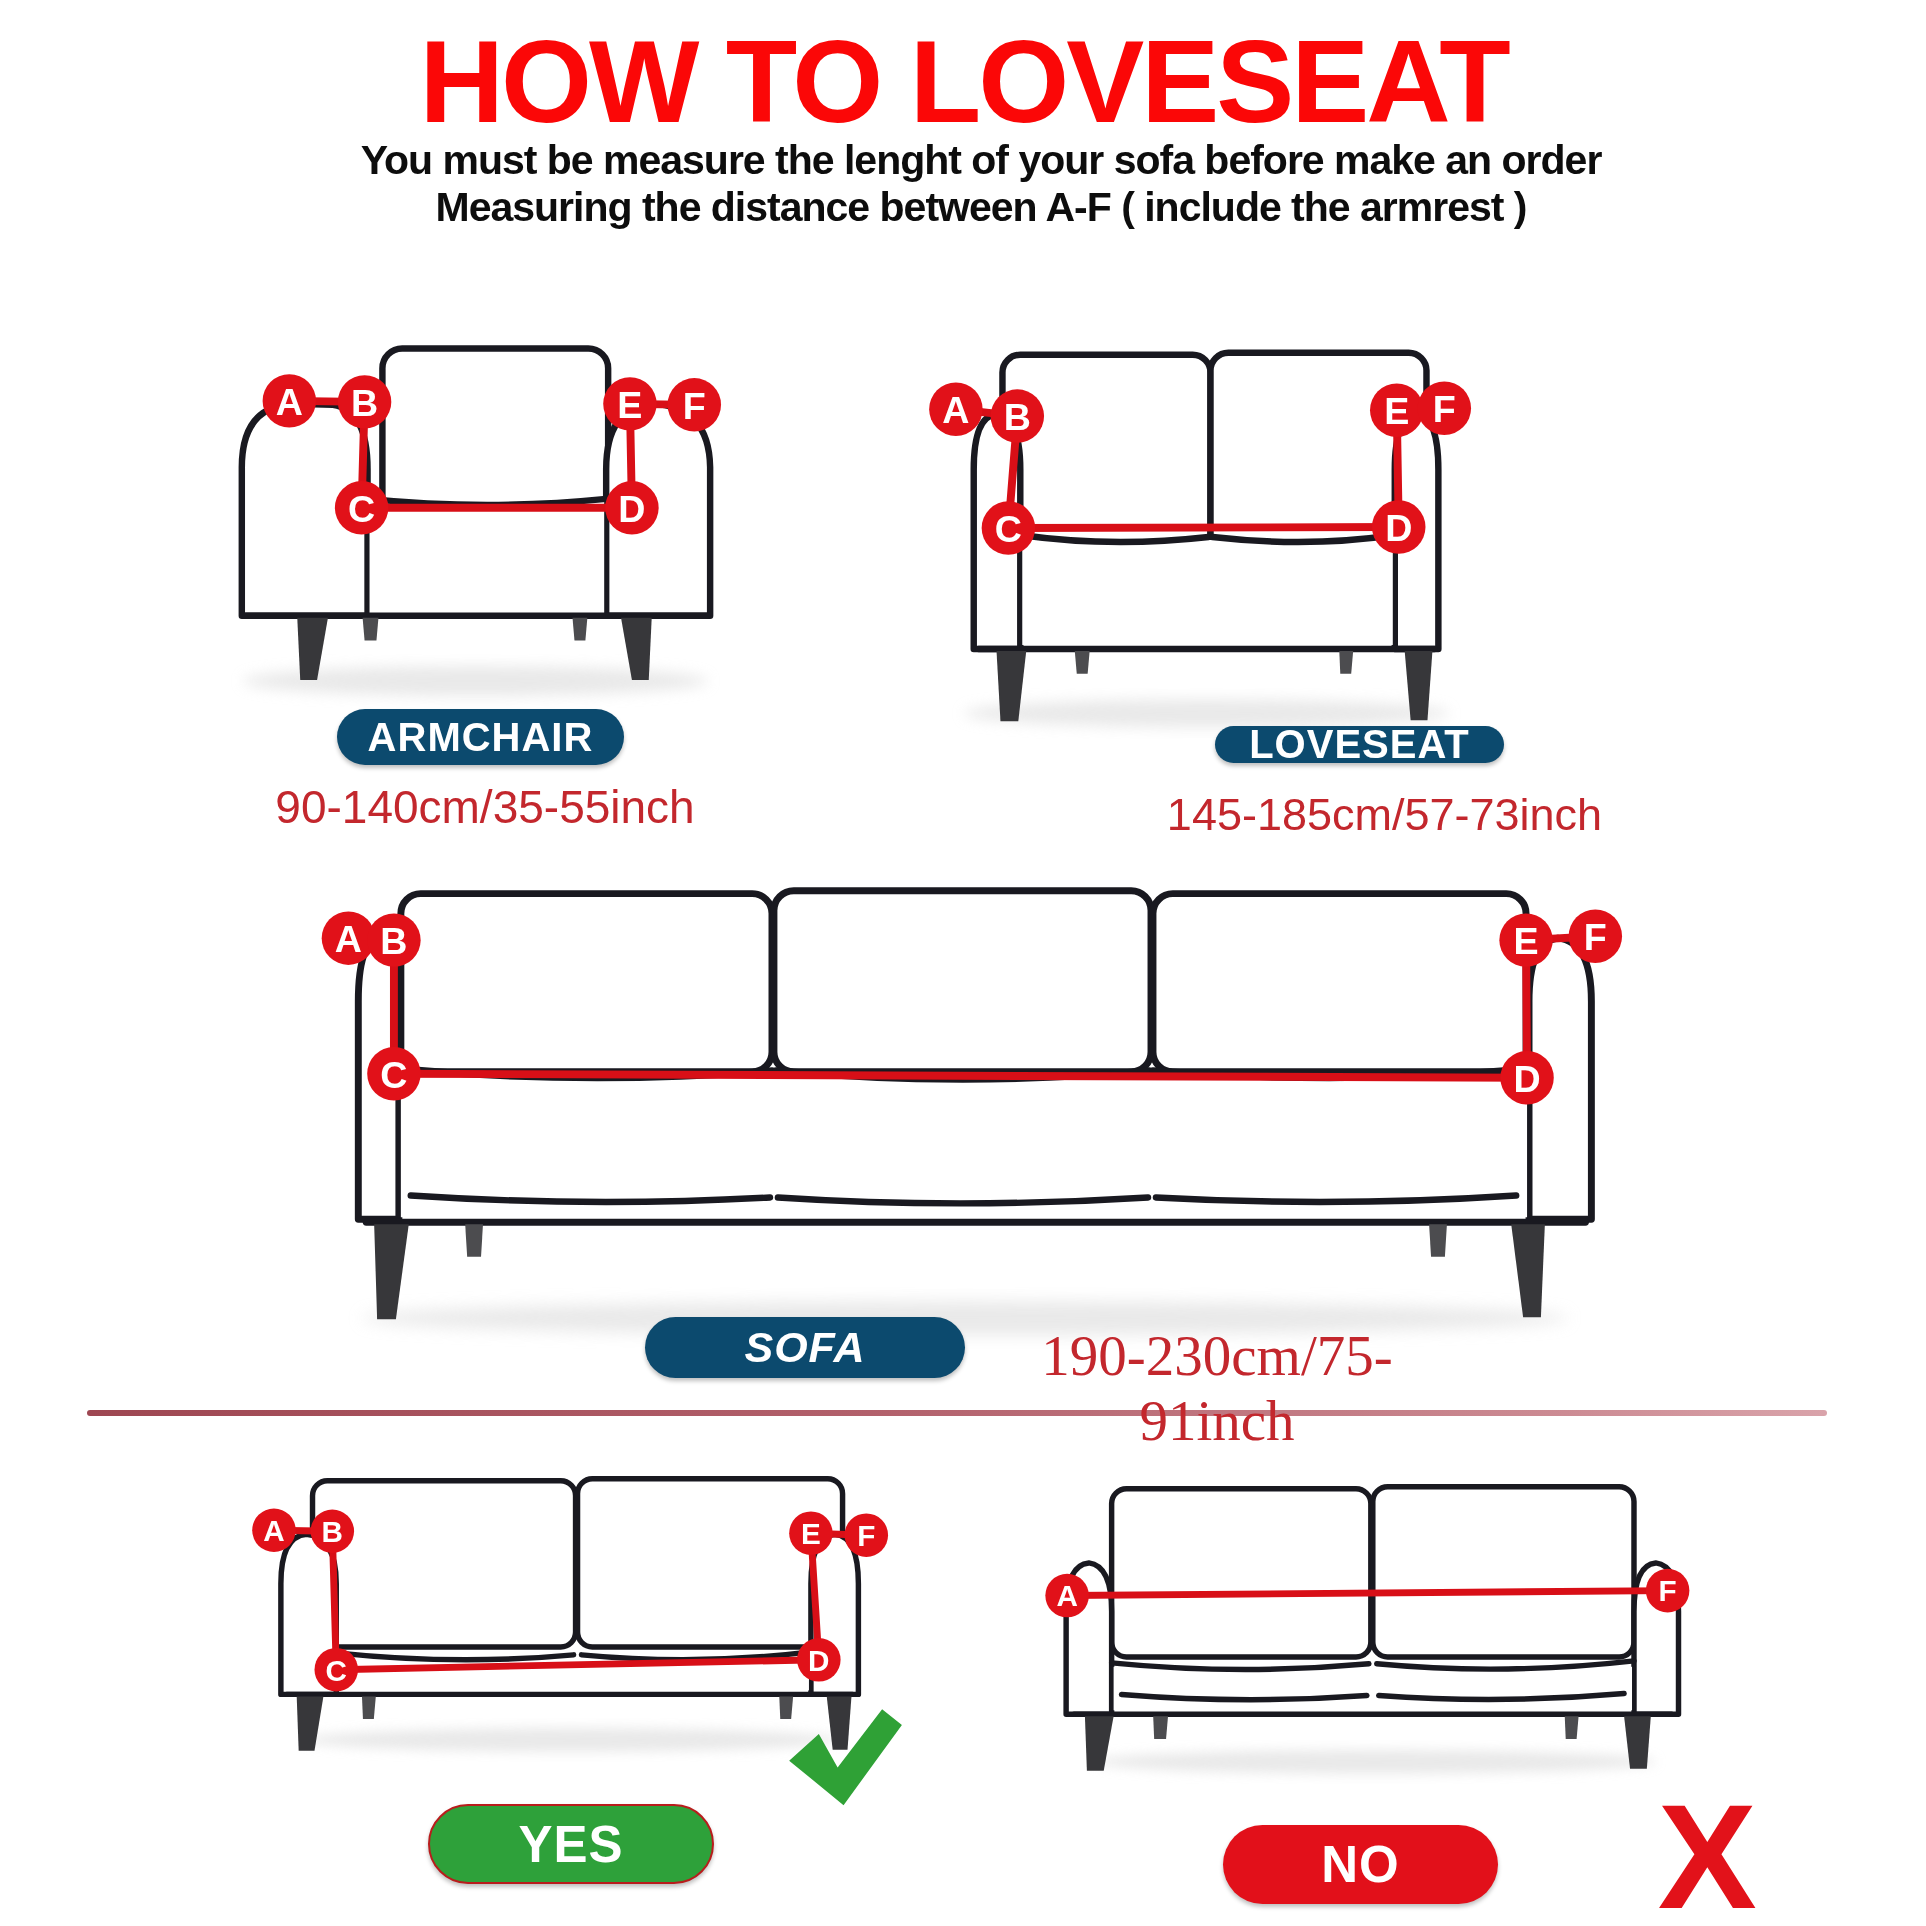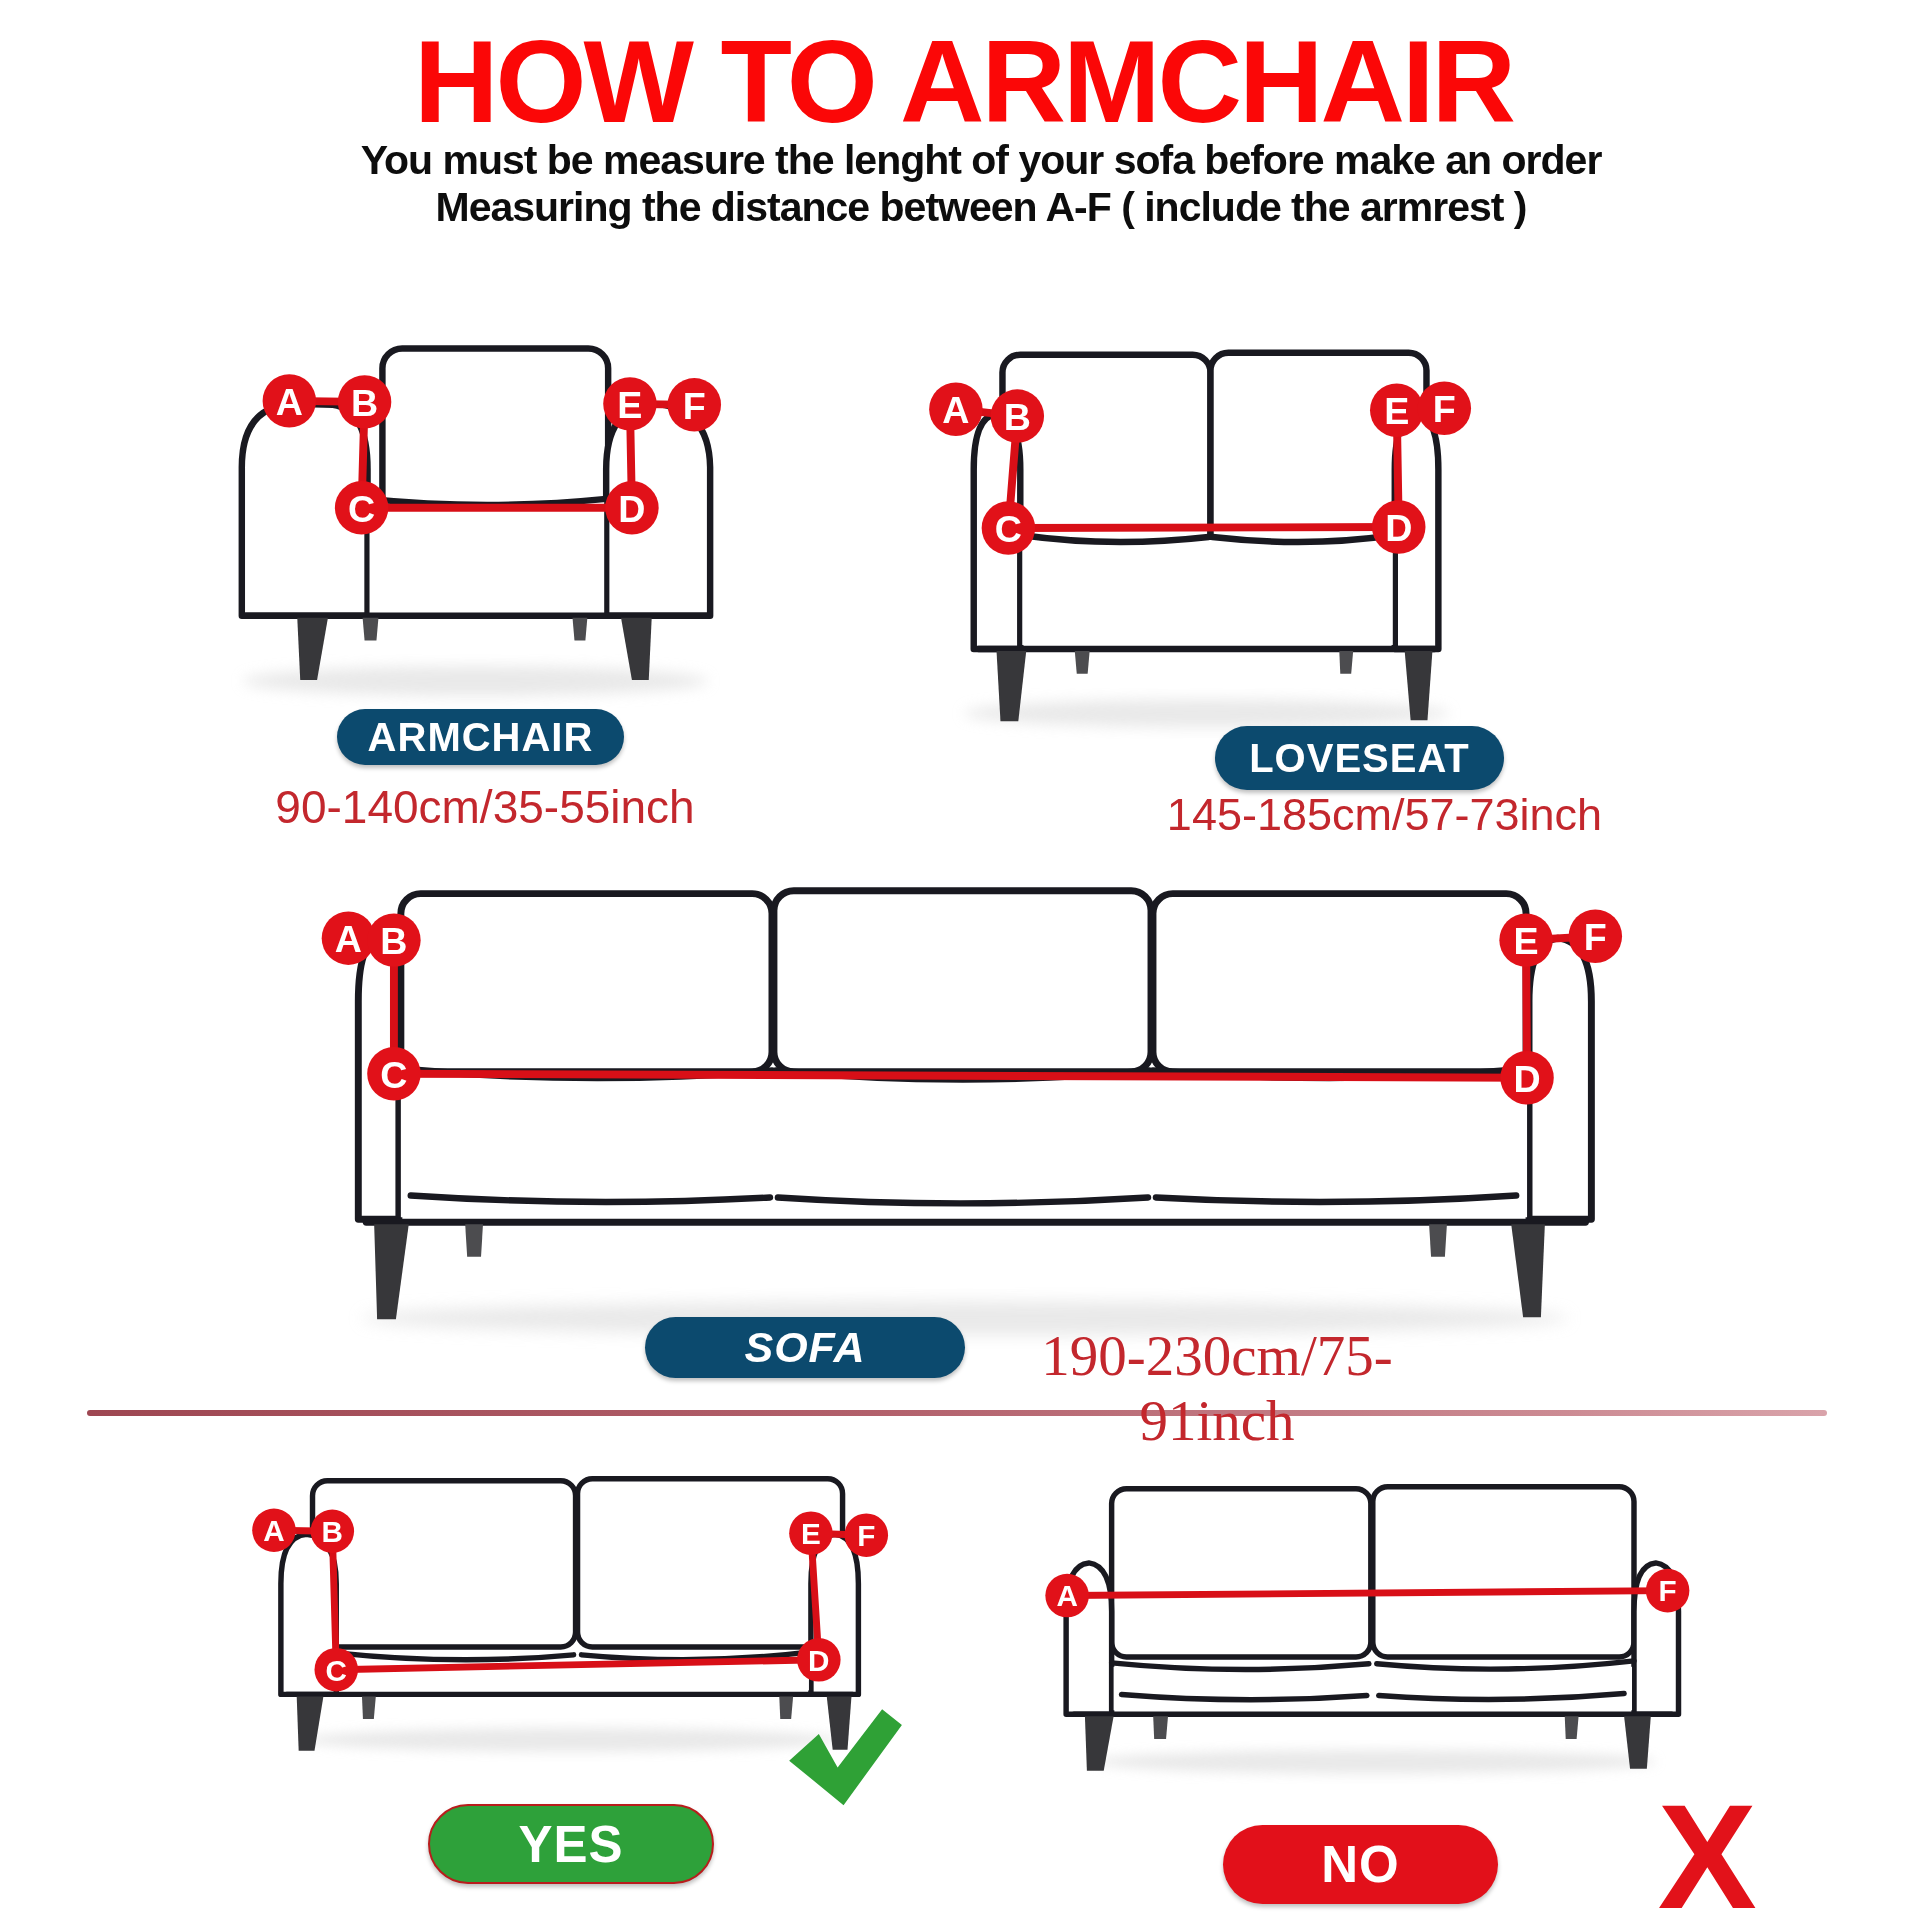--- a/index.html
+++ b/index.html
@@ -18,21 +18,21 @@
   }
   #sub1 { top:137px; }
   #sub2 { top:184px; }
   .badge {
     display:flex; align-items:center; justify-content:center;
     background:#0c4a6e; color:#ffffff; font-weight:bold;
     border-radius:34px; letter-spacing:1px; z-index:5;
     box-shadow:0 3px 4px rgba(0,0,0,0.25);
   }
   #badge-armchair { left:337px; top:709px; width:287px; height:56px; font-size:40px; }
-  #badge-loveseat { left:1215px; top:726px; width:289px; height:64px; font-size:40px; }
+  #badge-loveseat { left:1215px; top:726px; width:289px; height:37px; font-size:40px; }
   #badge-sofa     { left:645px;  top:1317px; width:320px; height:61px; font-size:43px;font-style:italic; }
   #badge-yes {
     left:428px; top:1804px; width:282px; height:76px; font-size:51px;
     background:#2ea13a; border:2px solid #b91c1c; border-radius:40px;
   }
   #badge-no {
     left:1223px; top:1825px; width:275px; height:79px; font-size:51px;
     background:#e2101a; border-radius:42px;
   }
   .range {
@@ -68,21 +68,21 @@
   #cross-glyph {
     fill:#e2121a; font-weight:bold; font-size:150px;
     font-family:"Liberation Sans", sans-serif;
   }
 </style>
 </head>
 <body>
 
 <div id="stage">
 
-  <div id="title" class="abs">HOW TO ARMCHAIR</div>
+  <div id="title" class="abs">HOW TO LOVESEAT</div>
   <div id="sub1" class="abs sub">You must be measure the lenght of your sofa before make an order</div>
   <div id="sub2" class="abs sub">Measuring the distance between A-F ( include the armrest )</div>
 
   <svg style="left:223px; top:277px;" width="500" height="426" viewBox="225 280 505 430">
     <defs>
         <filter id="blur-a" x="-40%" y="-40%" width="180%" height="180%">
           <feGaussianBlur stdDeviation="7"></feGaussianBlur>
         </filter>
       </defs>
     <ellipse class="shadow" cx="480" cy="688" rx="235" ry="15" filter="url(#blur-a)"></ellipse>

